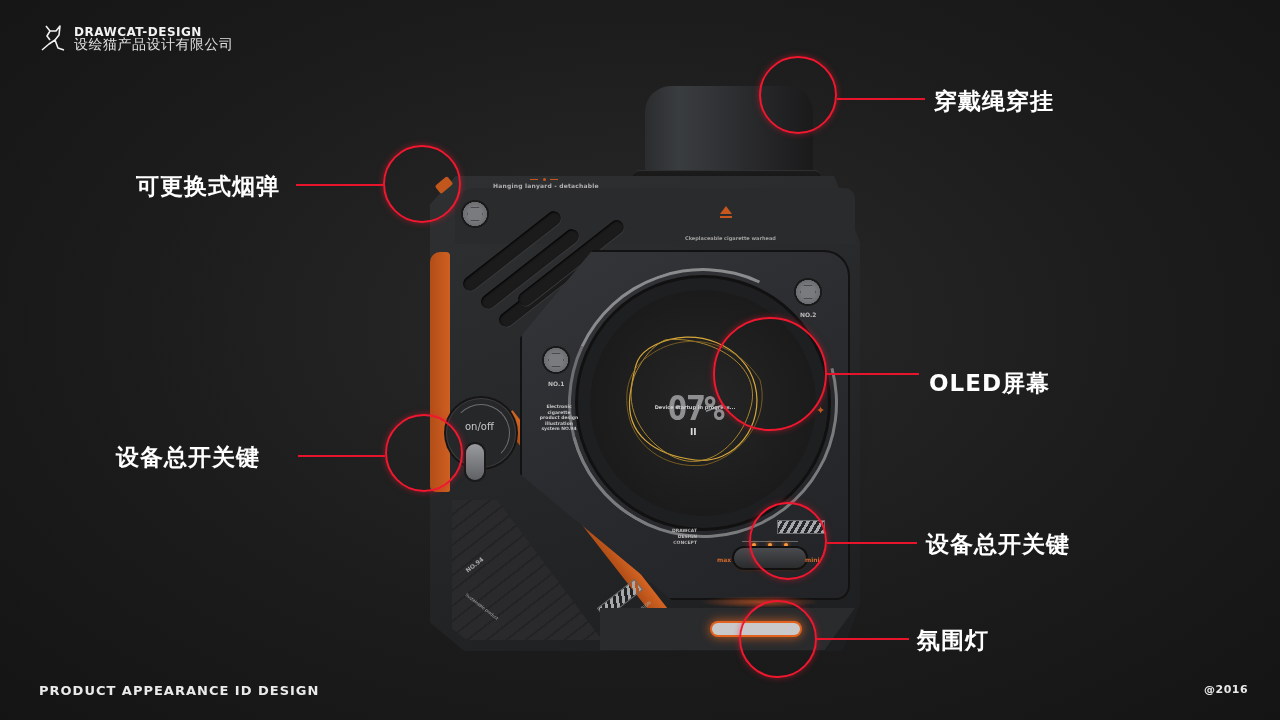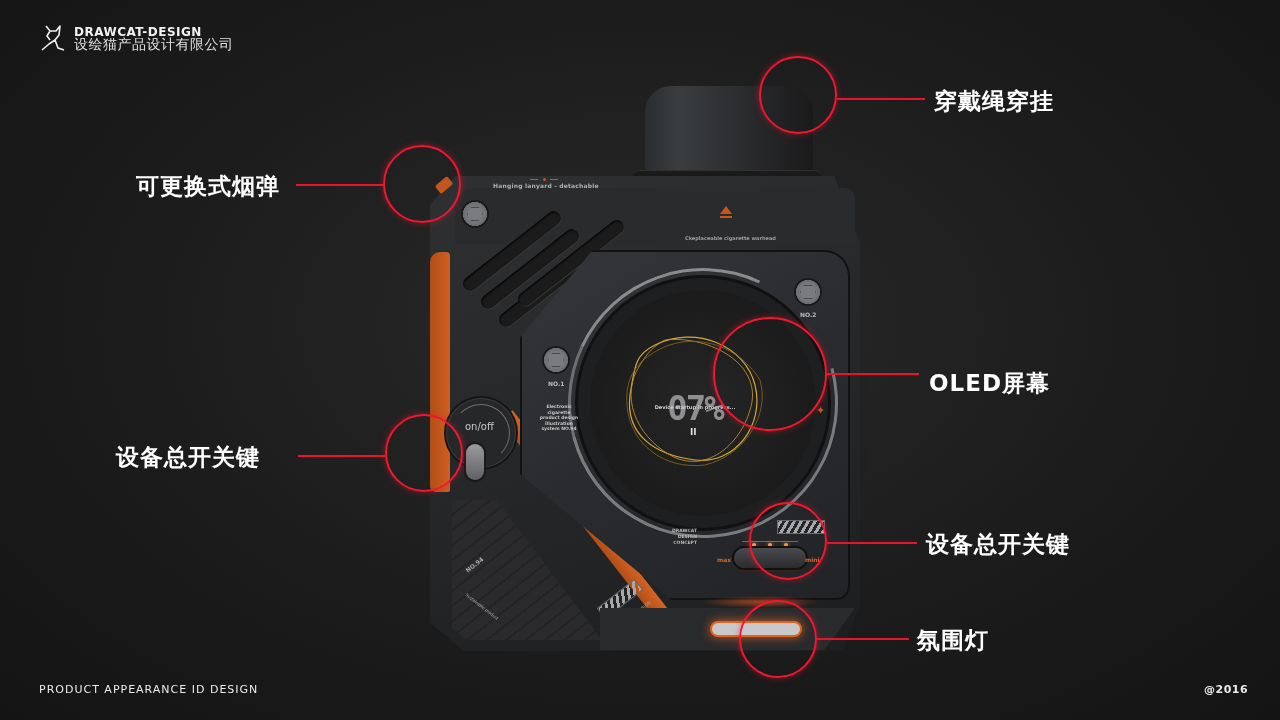--- a/index.html
+++ b/index.html
@@ -12,21 +12,21 @@
   }
   .abs { position: absolute; }
 
   
   .logo { left: 38px; top: 22px; display: flex; align-items: center; gap: 6px; }
   .logo-mark { width: 30px; height: 32px; }
   .logo-text { display: flex; flex-direction: column; }
   .logo-name { font-family: "DejaVu Sans", sans-serif; font-weight: bold; font-size: 12px; letter-spacing: 0.5px; color: #f2f2f2; line-height: 13px; }
   .logo-sub { font-size: 14px; color: #e0e0e0; line-height: 11px; letter-spacing: 0.5px; font-family: Liberation Serif, serif; }
 
-  .footer-left { left: 39px; top: 683px; font-size: 11px; font-weight: normal; letter-spacing: 1px; color: #eaeaea; }
+  .footer-left { left: 39px; top: 683px; font-size: 13px; font-weight: bold; letter-spacing: 1px; color: #eaeaea; }
   .footer-right { left: 1204px; top: 683px; font-size: 11px; font-weight: bold; letter-spacing: 0.5px; color: #eaeaea; }
 
   
   .callout-label { font-family: "DejaVu Sans", sans-serif; font-weight: bold; font-size: 23px; color: #ffffff; letter-spacing: 1px; white-space: nowrap; line-height: 28px; }
   .callout-line { height: 2px; background: #e8142c; }
   .callout-ring { border: 2.5px solid #f0172f; border-radius: 50%; box-shadow: 0 0 6px rgba(240,23,47,0.5); }
 
   
   .shadow { left: 440px; top: 170px; width: 440px; height: 500px; background: radial-gradient(ellipse at 50% 50%, rgba(0,0,0,0.55) 0%, rgba(0,0,0,0) 70%); }
   .cart { left: 645px; top: 86px; width: 168px; height: 110px; background: linear-gradient(90deg, #2a2c2e 0%, #3a3d40 20%, #2a2b2d 60%, #1a1a1b 100%); border-radius: 26px 26px 4px 4px; }

